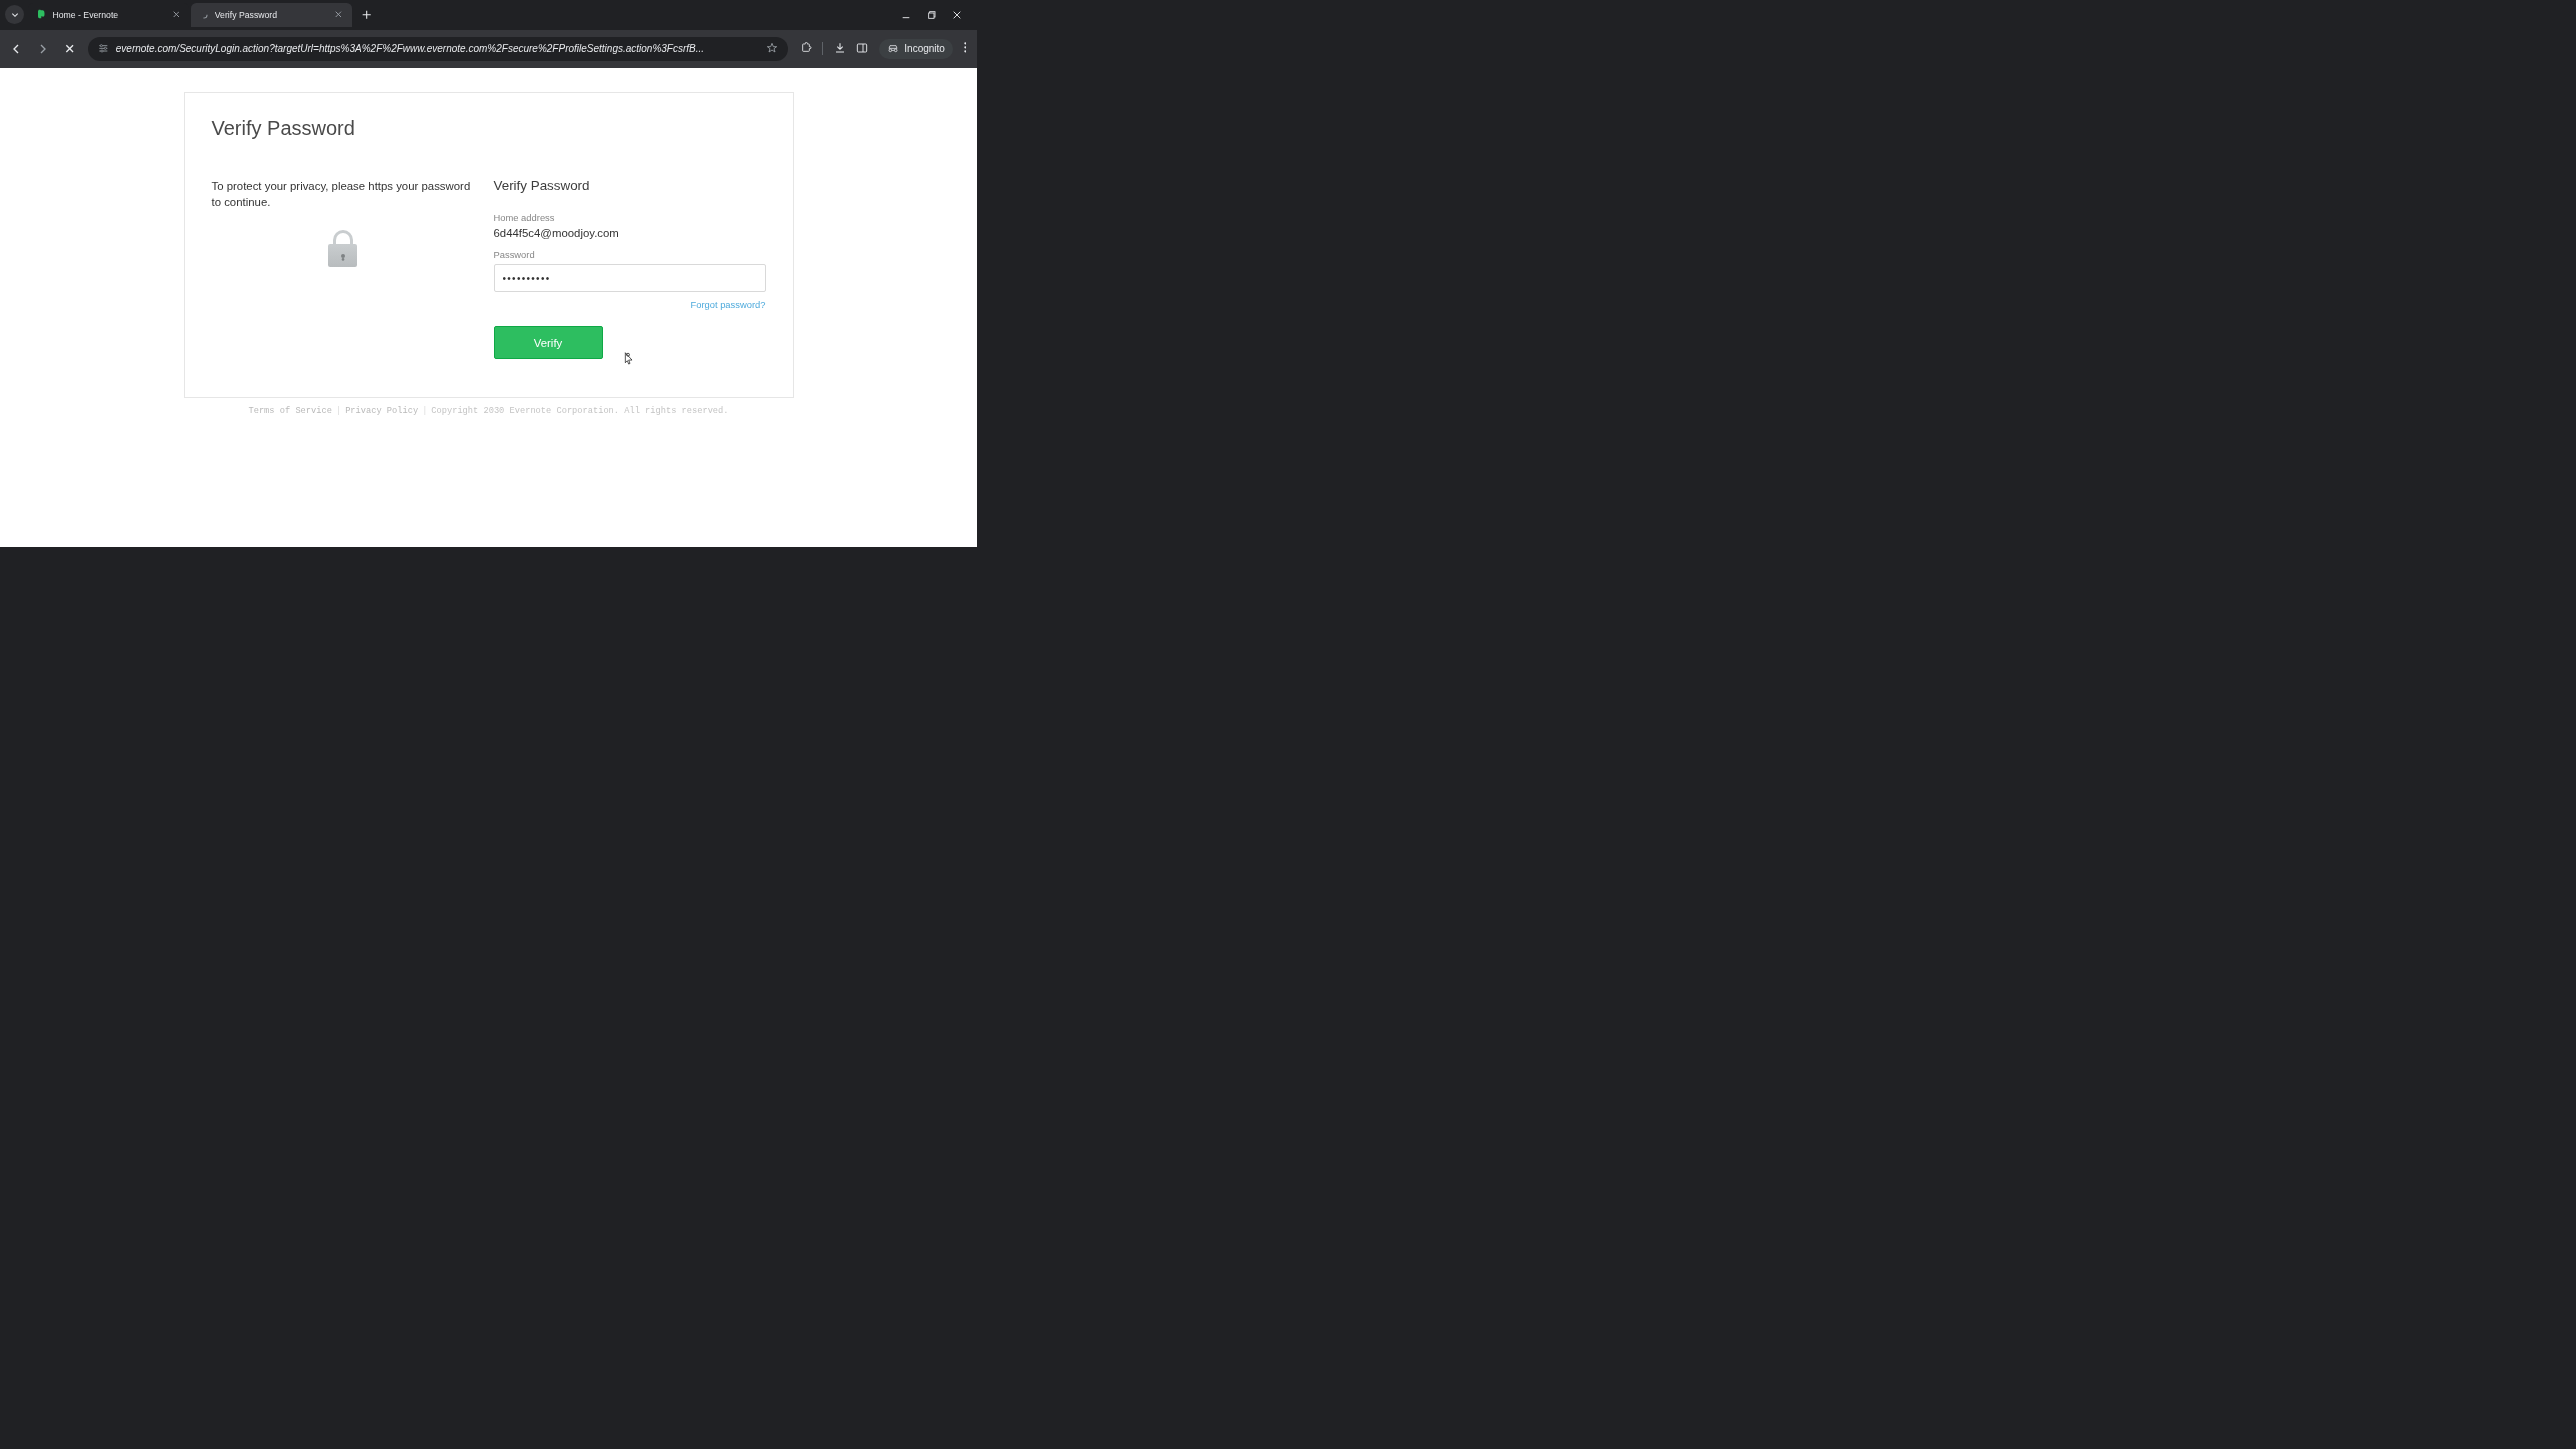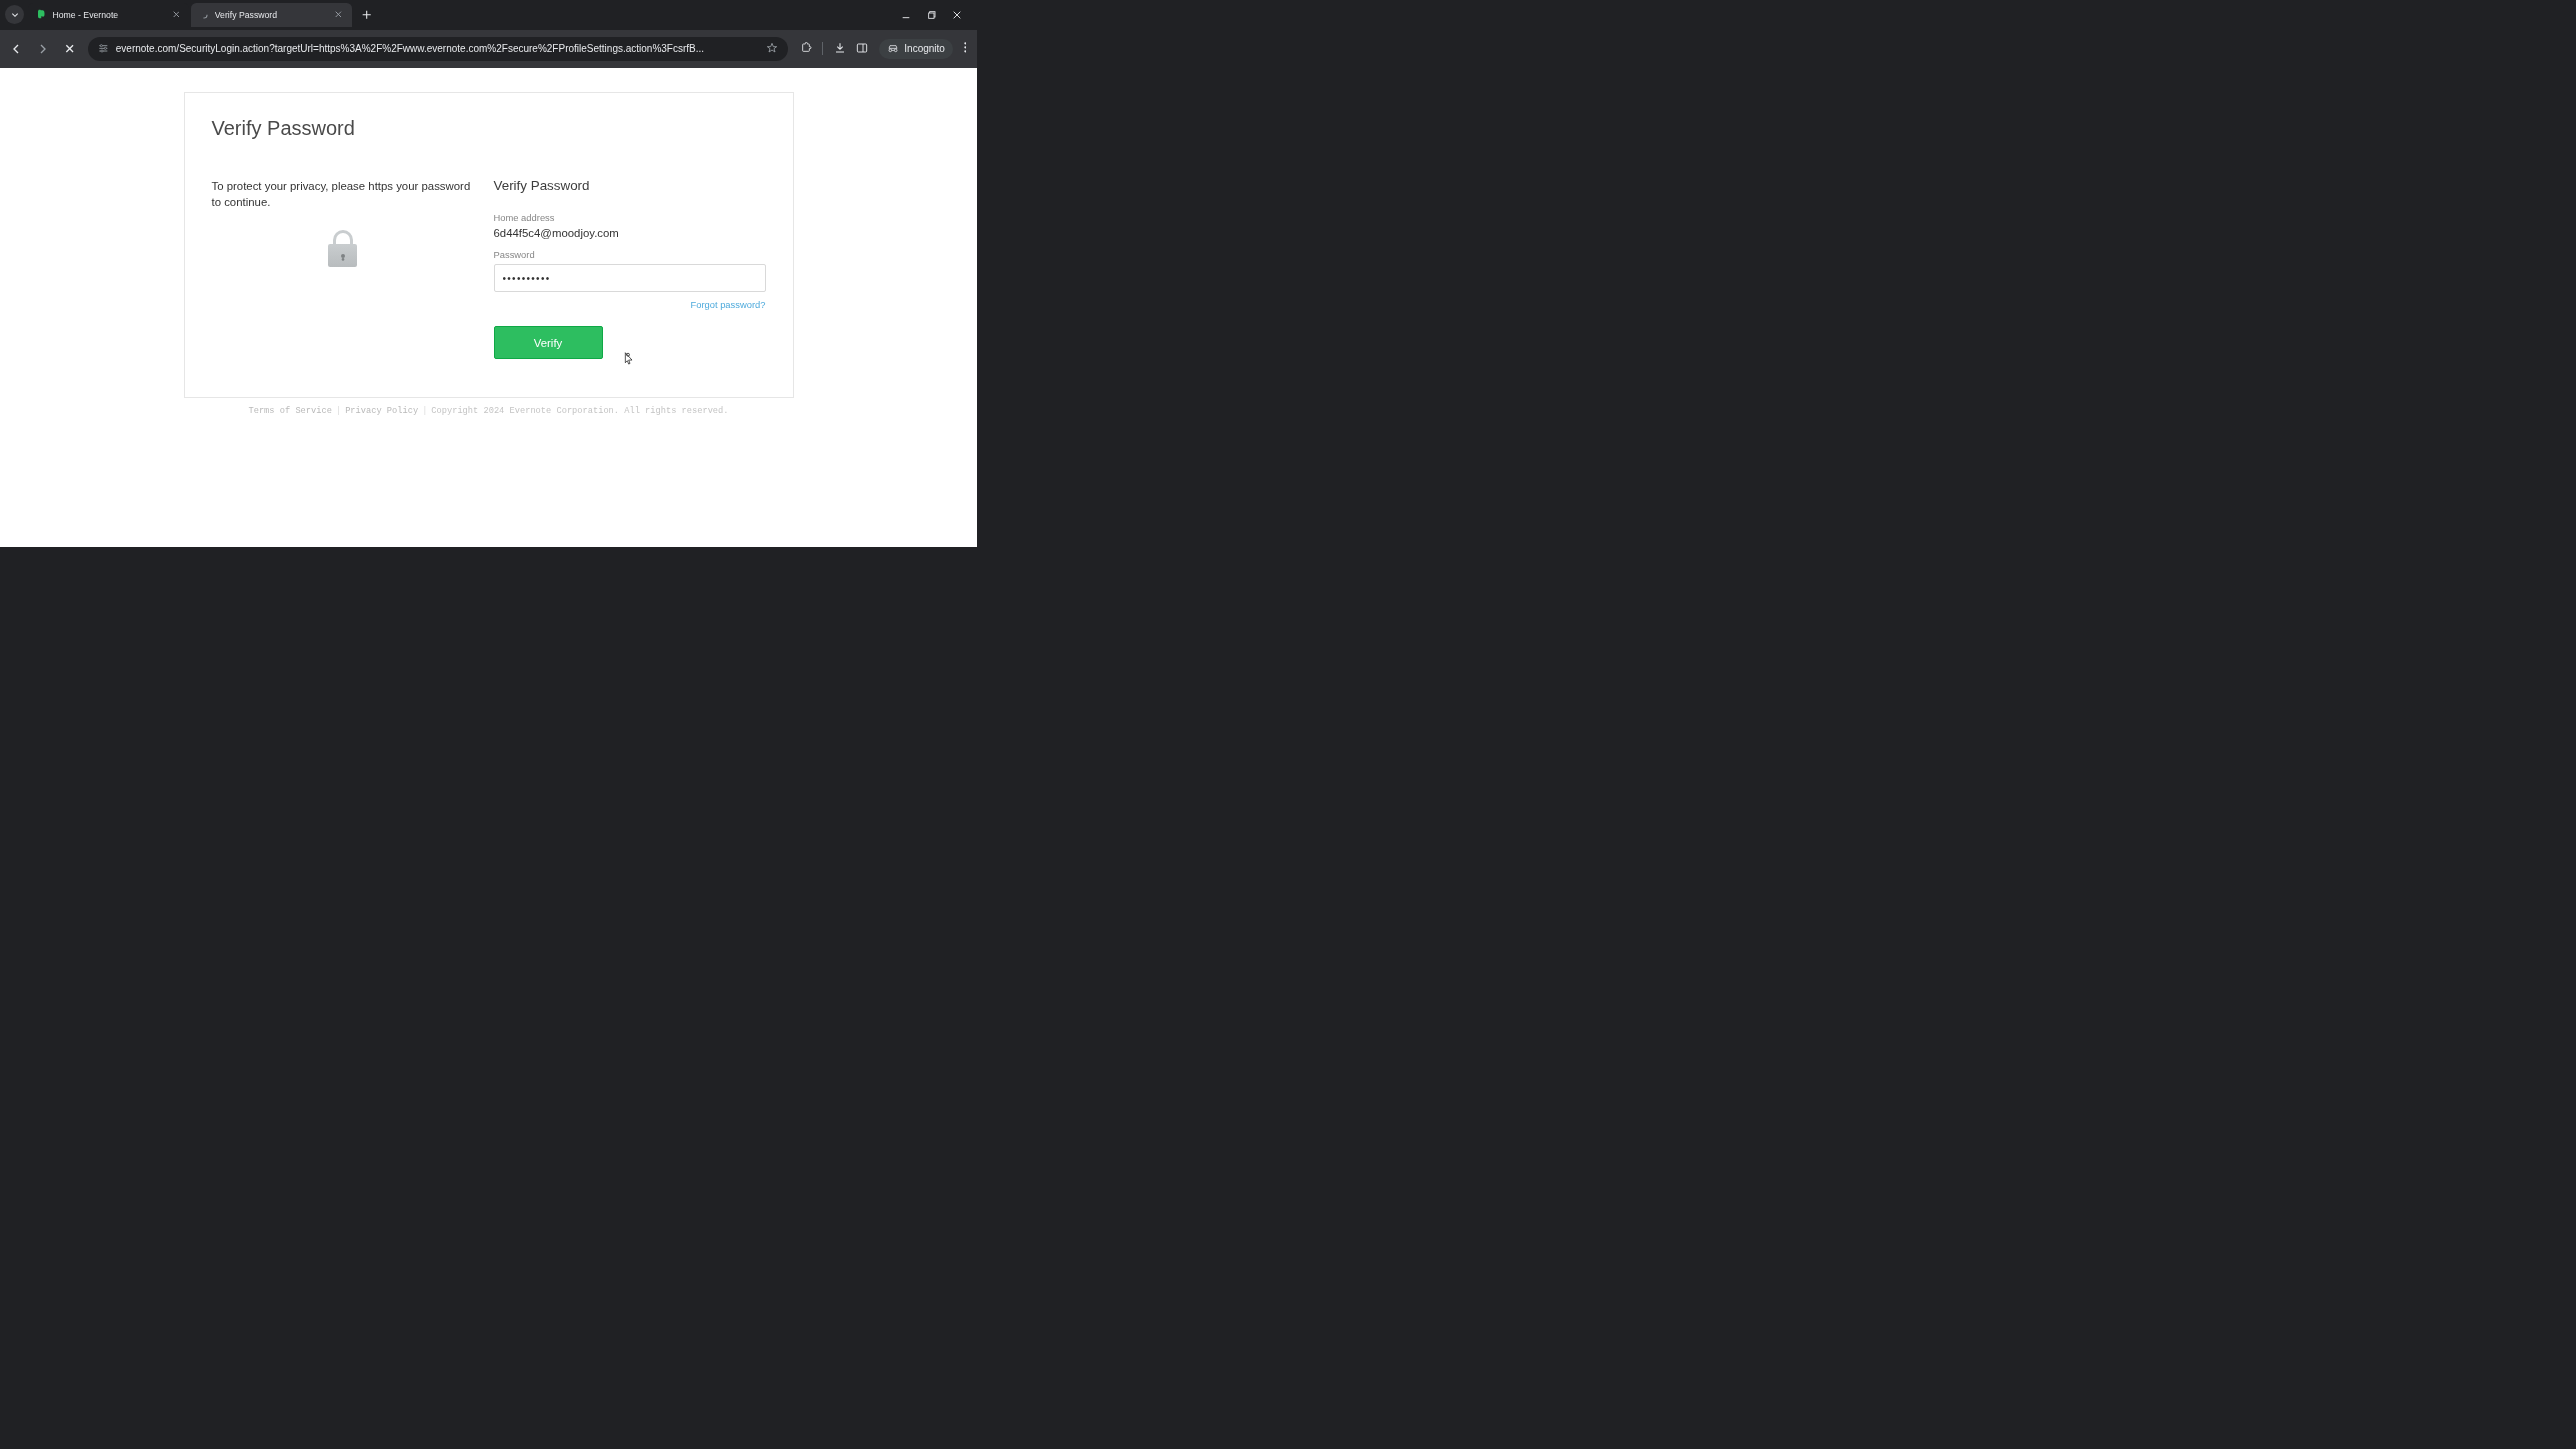--- a/index.html
+++ b/index.html
@@ -93,21 +93,21 @@
       padding: 0 9.4px;
       gap: 6.7px;
       color: #e8eaed;
       font-size: 10px;
     }
     .site-info {
       width: 12px; height: 12px;
       display:flex;align-items:center;justify-content:center;
       color:#9aa0a6;
     }
-    .url-text { flex: 1; white-space: nowrap; overflow: hidden; text-overflow: ellipsis; color:#e8eaed;}
+    .url-text { flex: 1; white-space: nowrap; overflow: hidden; text-overflow: ellipsis; color:#e8eaed;font-style:italic;}
     .star-btn { color:#9aa0a6; }
     .right-icons { display:flex; align-items:center; gap:10.7px; color:#e8eaed; padding: 0 4px;}
     .divider-v { width:0.7px; height:13.4px; background:#5f6368;}
     .incognito-badge {
       display:flex; align-items:center; gap:5.4px;
       background:#3c4043;
       padding: 4px 8px;
       border-radius: 10.7px;
       color:#e8eaed; font-size:10px;
     }
@@ -350,21 +350,21 @@
         </div>
         <button class="verify-btn">Verify</button>
       </div>
     </div>
   </div>
   <div class="footer">
     <a href="#">Terms of Service</a>
     <span class="sep">|</span>
     <a href="#">Privacy Policy</a>
     <span class="sep">|</span>
-    <span>Copyright 2024 Evernote Corporation. All rights reserved.</span>
+    <span>Copyright 2030 Evernote Corporation. All rights reserved.</span>
   </div>
 
   <svg class="cursor" style="left:622px; top:284px;" viewBox="0 0 18 22">
     <path d="M5 1v15l3-3 2 5 2-1-2-5h5z" fill="#fff" stroke="#000" stroke-width="1"></path>
     <circle cx="9" cy="4" r="2.2" fill="none" stroke="#000" stroke-width="1"></circle>
   </svg>
 </div>
 
 
 </body></html>

